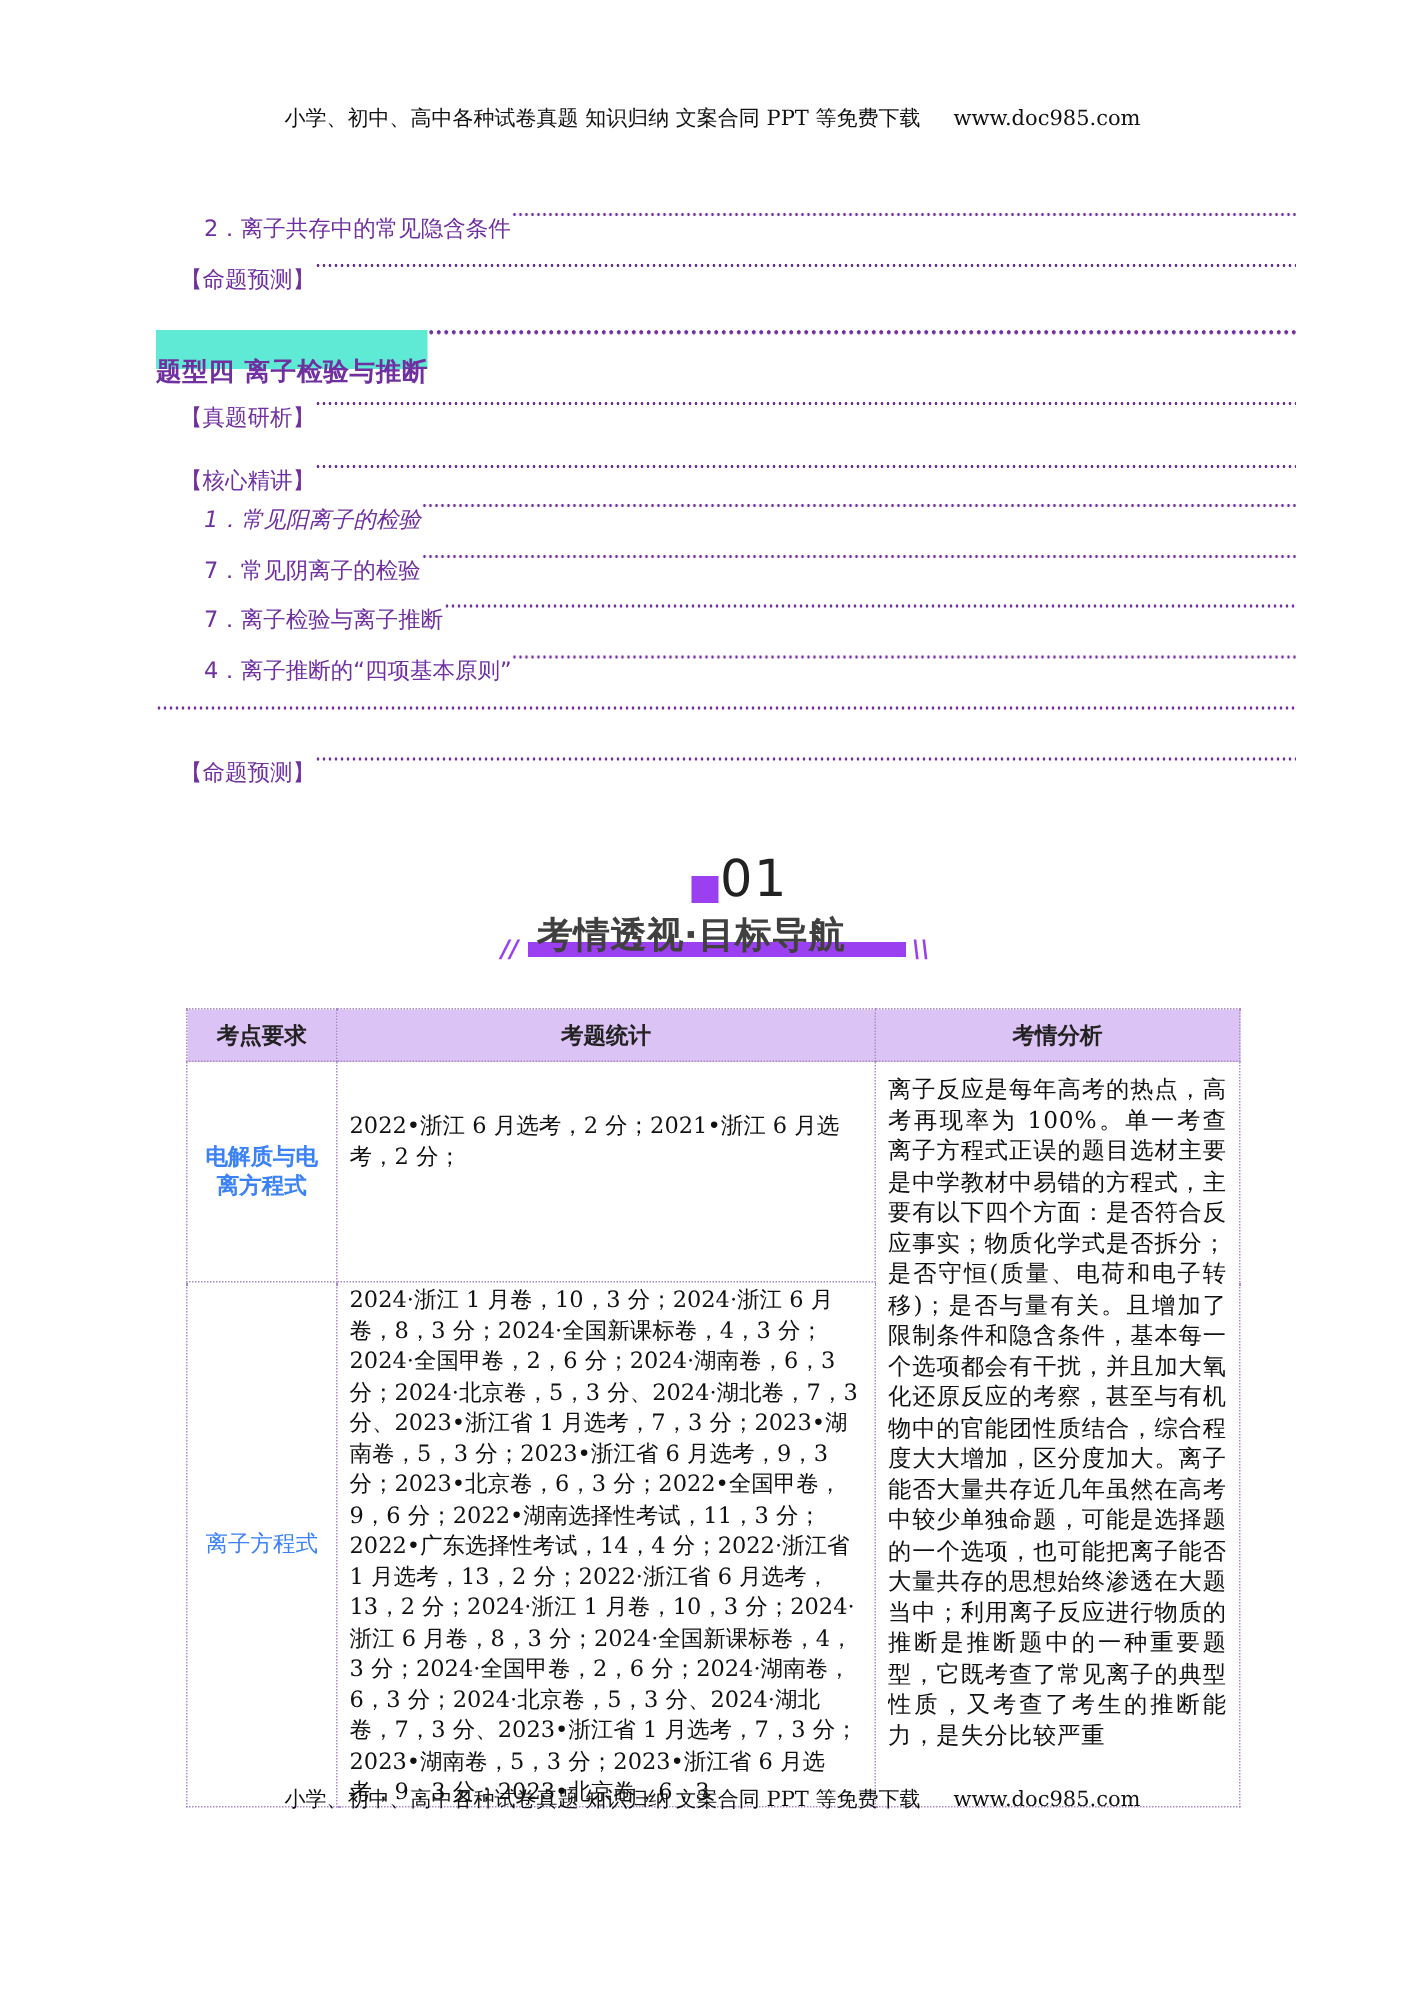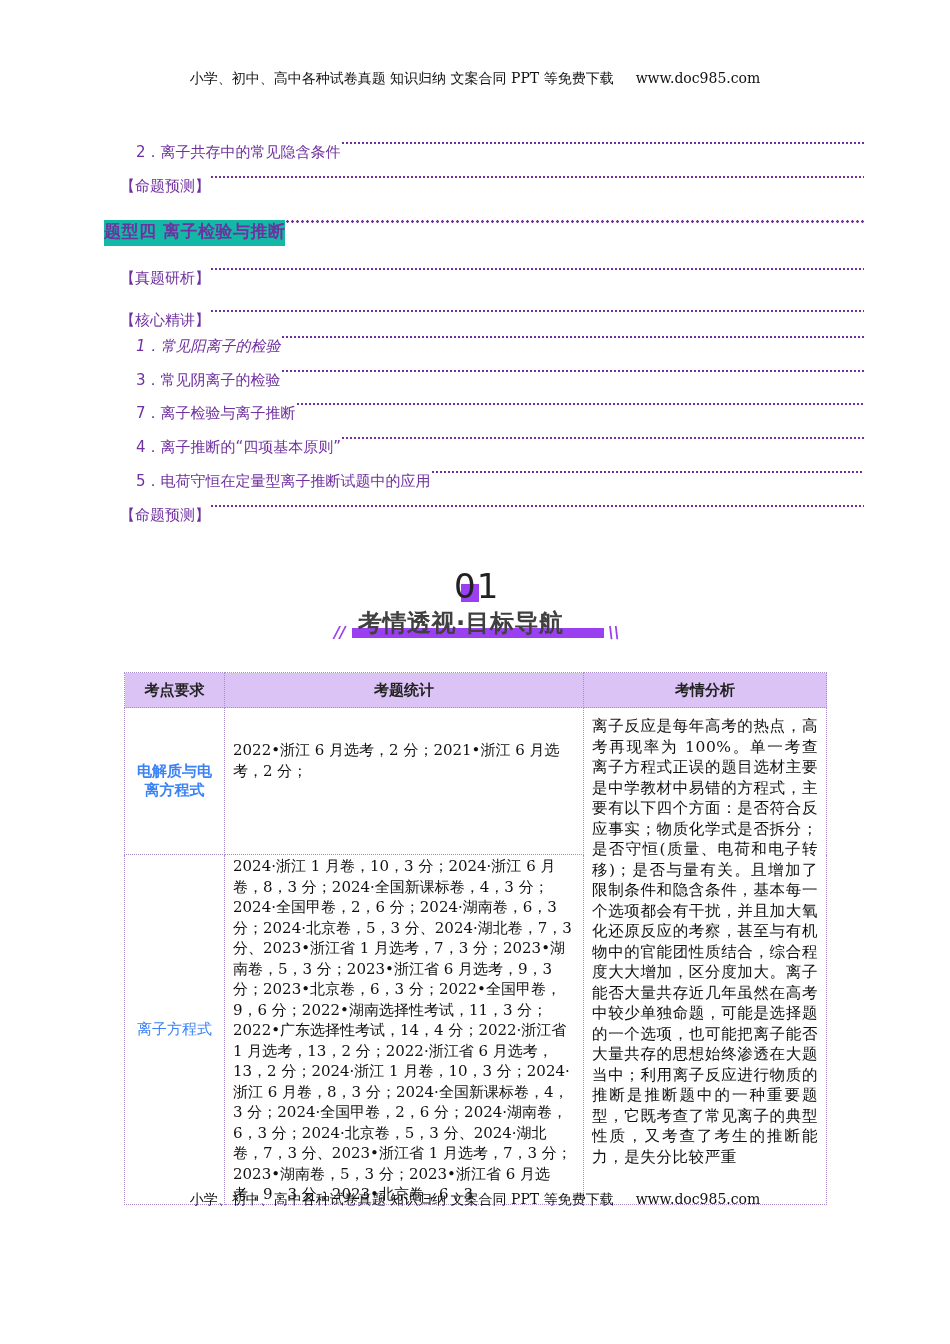--- a/index.html
+++ b/index.html
@@ -60,22 +60,22 @@
       background-repeat: repeat-x;
     }
     .toc-row.lvl2 .label { padding-left: 32px; }
     .toc-row.lvl1 .label { padding-left: 16px; }
     .toc-row.section {
       height: 26px;
       font-size: 17px;
       font-weight: bold;
     }
     .toc-row.section .label {
-      background: #14b8a6;
-      padding: 1px 0 1px 0;
+      background: #5eead4;
+      padding: 18px 0 1px 0;
       letter-spacing: 0.5px;
     }
     .toc-row.section .leader {
       height: 3px;
       margin-bottom: 5px;
       background-image: radial-gradient(circle, #7030a0 1.2px, transparent 1.5px);
       background-size: 5px 3px;
     }
 
     
@@ -89,21 +89,21 @@
     .banner .num-block {
       position: absolute;
       left: 131px;
       top: 19px;
       width: 18px;
       height: 18px;
       background: #9b40f0;
     }
     .banner .num {
       position: absolute;
-      left: 124px;
+      left: 150px;
       top: 1px;
       font-family: "DejaVu Sans", "Liberation Sans", sans-serif;
       font-size: 34px;
       color: #222;
       letter-spacing: 1px;
     }
     .banner .underline {
       position: absolute;
       left: 22px;
       top: 63px;
@@ -221,33 +221,32 @@
   </div>
   <div class="toc-row lvl1" style="top:168px;">
     <span class="label">【核心精讲】</span>
     <span class="leader"></span>
   </div>
   <div class="toc-row lvl2" style="top:194px;font-style:italic;">
     <span class="label">1．常见阳离子的检验</span>
     <span class="leader"></span>
   </div>
   <div class="toc-row lvl2" style="top:228px;">
-    <span class="label">3．常见阴离子的检验</span>
+    <span class="label">7．常见阴离子的检验</span>
     <span class="leader"></span>
   </div>
   <div class="toc-row lvl2" style="top:261px;">
     <span class="label">7．离子检验与离子推断</span>
     <span class="leader"></span>
   </div>
   <div class="toc-row lvl2" style="top:295px;">
     <span class="label">4．离子推断的“四项基本原则”</span>
     <span class="leader"></span>
   </div>
   <div class="toc-row lvl2" style="top:329px;">
-    <span class="label">5．电荷守恒在定量型离子推断试题中的应用</span>
     <span class="leader"></span>
   </div>
   <div class="toc-row lvl1" style="top:363px;">
     <span class="label">【命题预测】</span>
     <span class="leader"></span>
   </div>
 </div>
 
 <div class="banner">
   <div class="num-block"></div>

